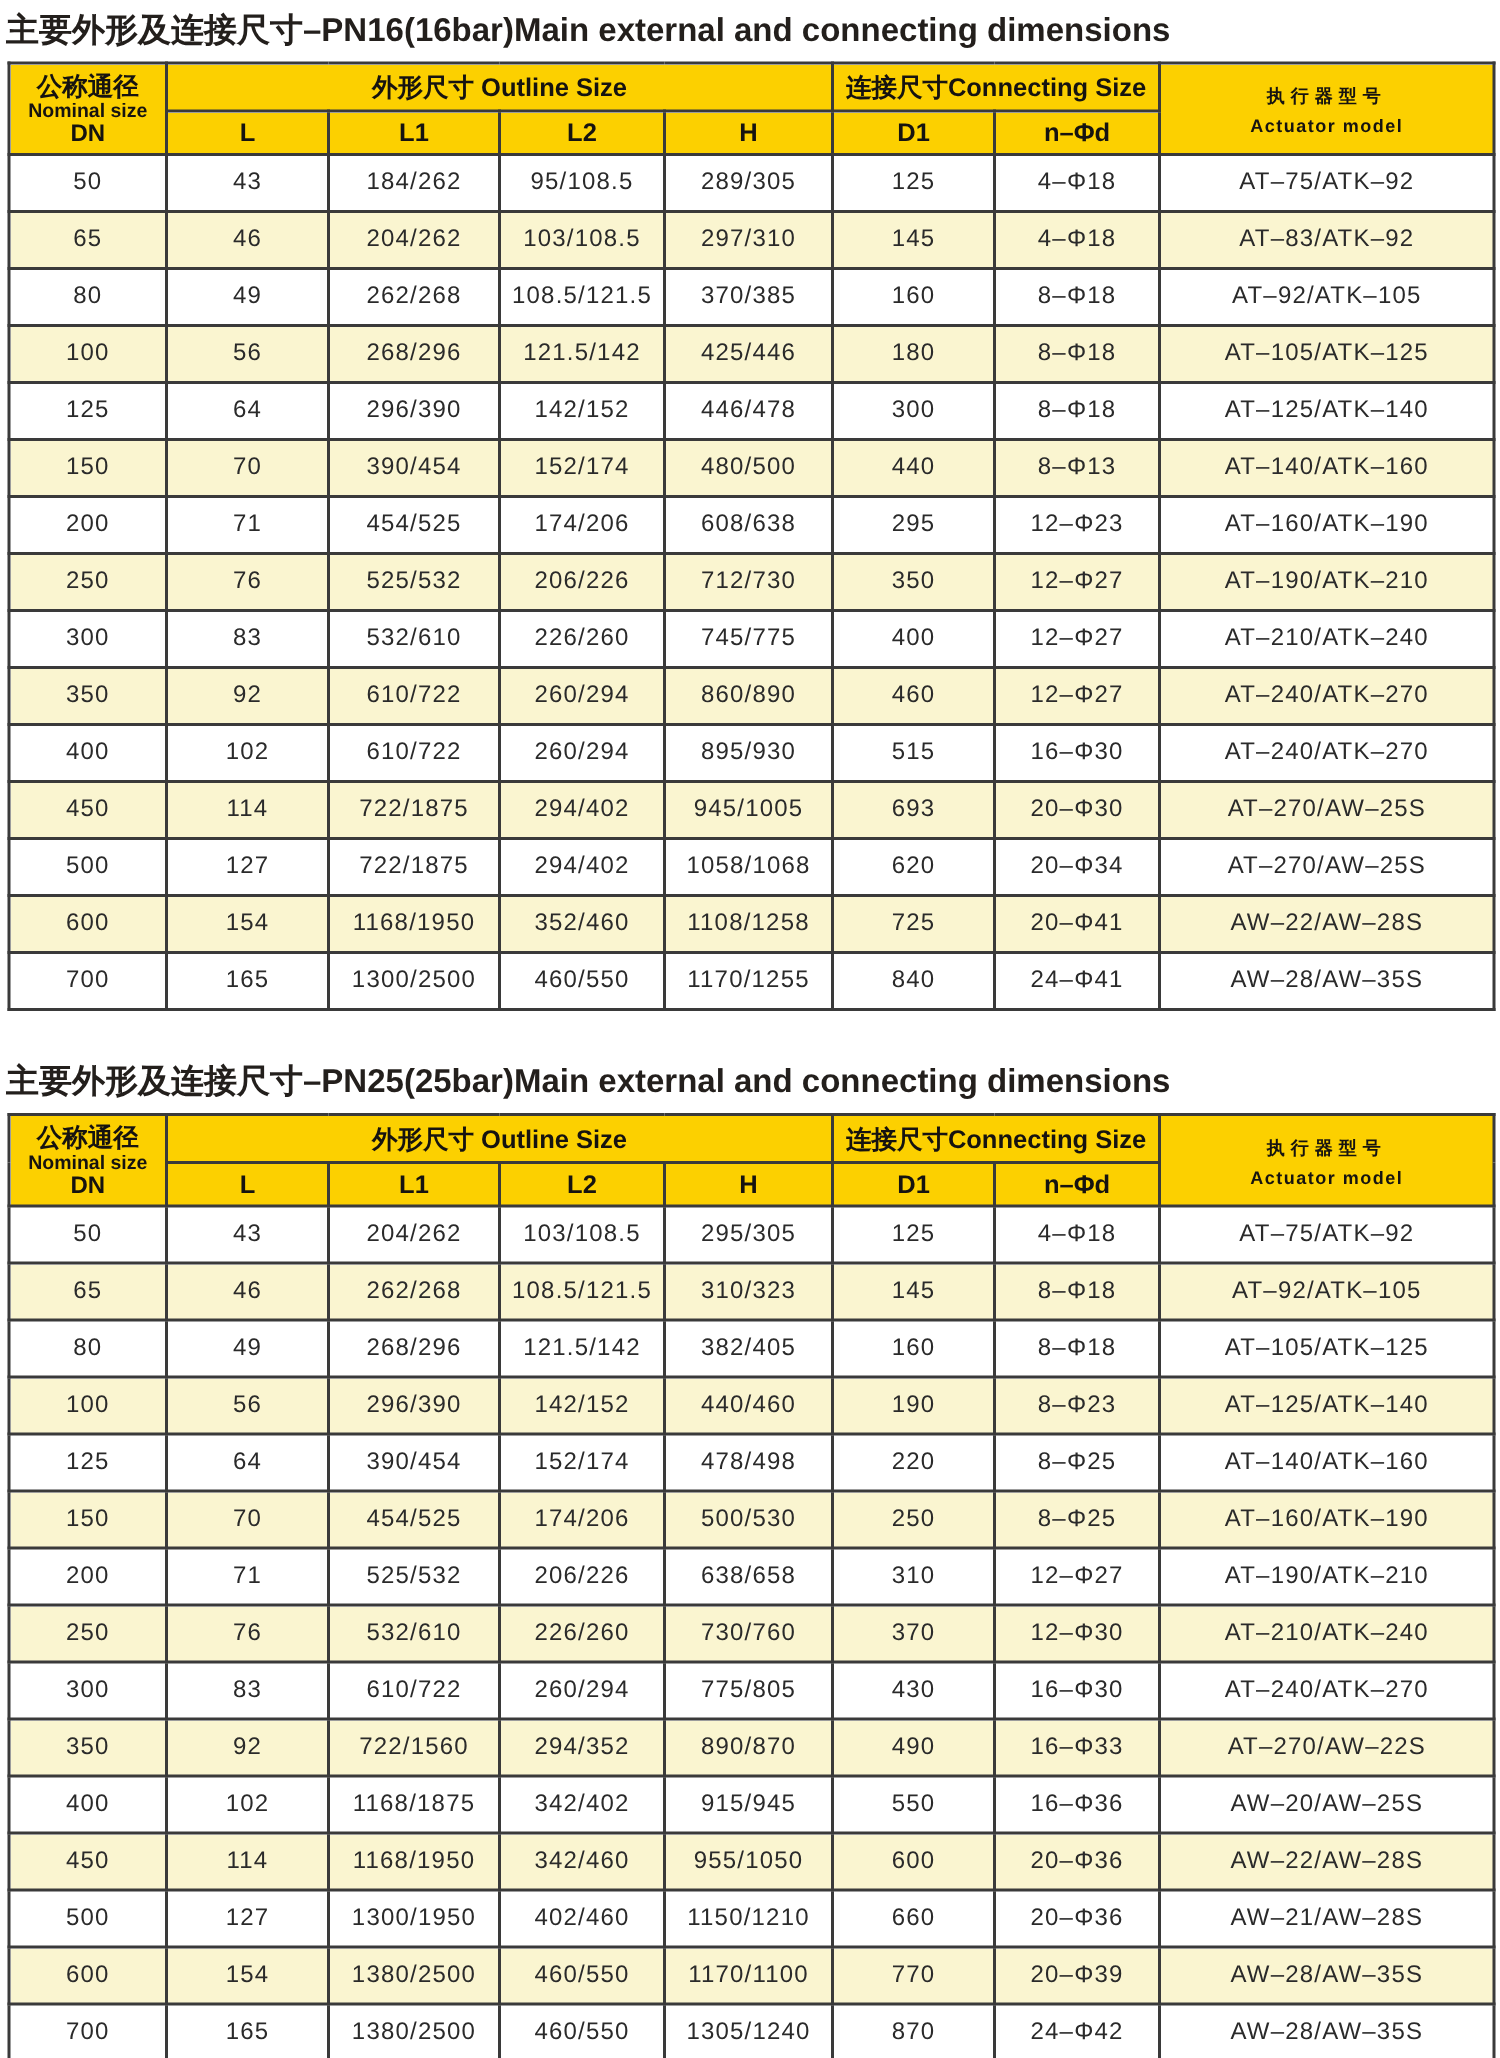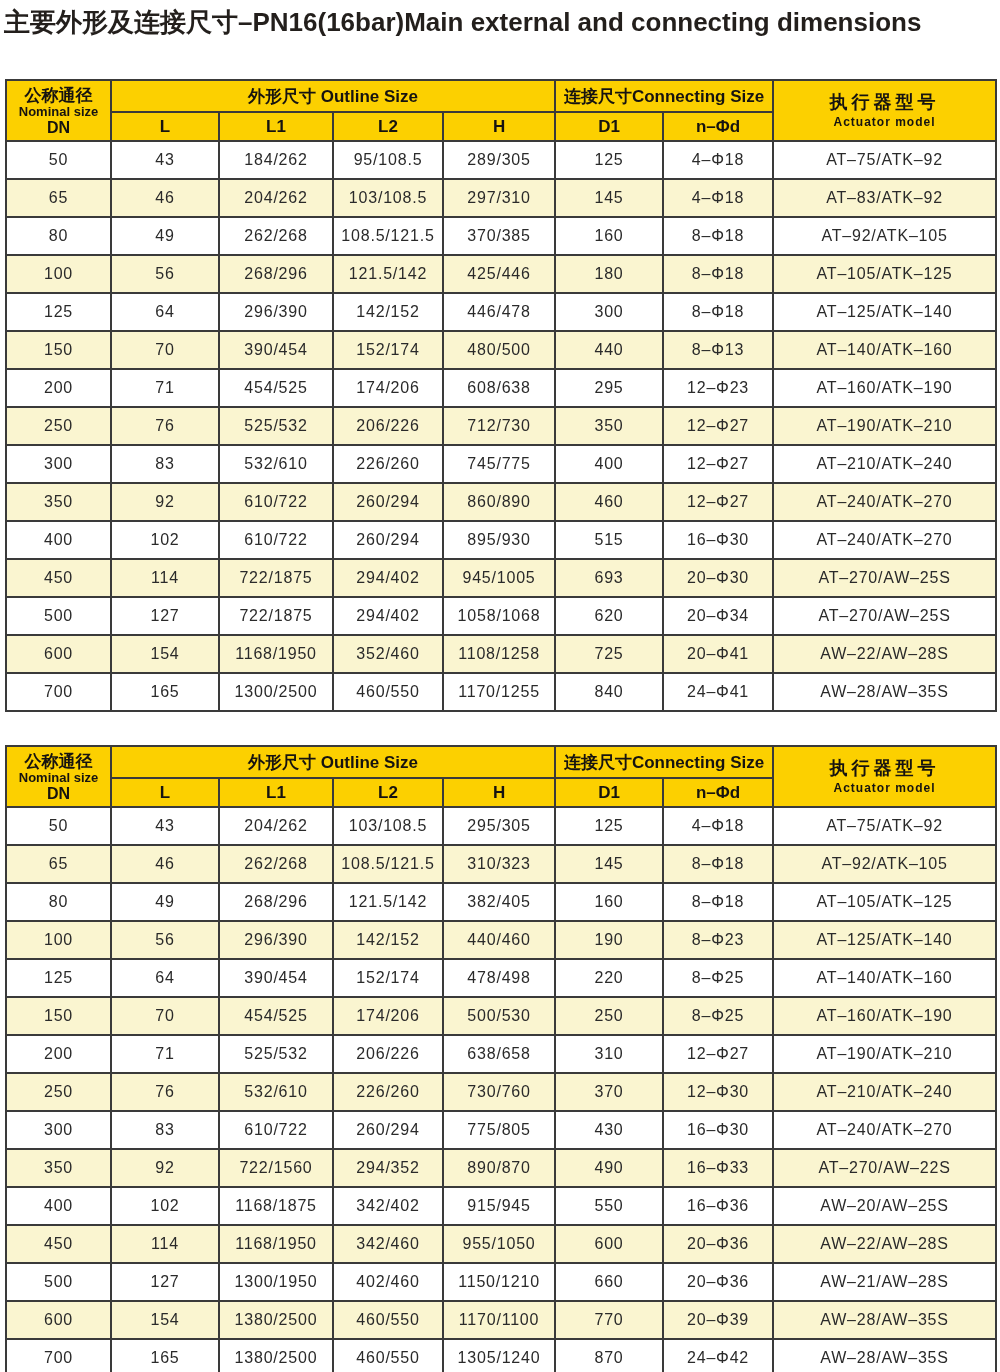--- a/index.html
+++ b/index.html
@@ -9,36 +9,35 @@
     font-family: "Liberation Sans", "DejaVu Sans", sans-serif;
     color: #1e1e1e;
   }
   .page {
     width: 1000px;
     height: 1372px;
     background: #ffffff;
     overflow: hidden;
   }
   .section-title {
-    font-size: 26px;
+    font-size: 22px;
     font-weight: bold;
     letter-spacing: 0px;
     color: #231f1c;
     padding: 5px 0 6px 4px;
     white-space: nowrap;
   }
   .section--second .section-title {
     padding-top: 32px;
   }
   table.spec-table {
     border-collapse: collapse;
     table-layout: fixed;
     width: 990px;
     margin-left: 5px;
-    margin-top: 33px;
   }
   .spec-table th, .spec-table td {
     border: 2px solid #3a3a3a;
     text-align: center;
     vertical-align: middle;
     overflow: hidden;
   }
   .spec-table thead th {
     background: #fcd000;
     color: #161310;
@@ -48,21 +47,21 @@
     height: 32px;
     font-size: 17px;
   }
   .sub-th {
     height: 29px;
     font-size: 17px;
   }
   .nominal-th .cn { display: block; font-size: 17px; line-height: 19px; }
   .nominal-th .en { display: block; font-size: 13px; line-height: 14px; font-weight: bold; }
   .nominal-th .dn { display: block; font-size: 16px; line-height: 17px; }
-  .actuator-th .cn { display: block; font-size: 18px; line-height: 22px; letter-spacing: 4px; }
+  .actuator-th .cn { display: block; font-size: 12px; line-height: 22px; letter-spacing: 4px; }
   .actuator-th .en { display: block; font-size: 12px; line-height: 18px; letter-spacing: 1px; }
   .spec-table tbody td {
     height: 38px;
     font-size: 16px;
     letter-spacing: 0.8px;
     color: #2a2a2a;
     background: #ffffff;
   }
   .spec-table tbody tr:nth-child(even) td {
     background: #faf5d0;
@@ -258,20 +257,21 @@
             <td>1170/1255</td>
             <td>840</td>
             <td>24–Φ41</td>
             <td>AW–28/AW–35S</td>
           </tr>
         </tbody>
     </table>
   </div>
 
   <div class="section section--second">
+    <div class="section-title">主要外形及连接尺寸–PN25(25bar)Main external and connecting dimensions</div>
     <table class="spec-table">
       <colgroup>
         <col style="width:105px">
           <col style="width:108px">
           <col style="width:114px">
           <col style="width:110px">
         <col style="width:112px">
           <col style="width:108px">
           <col style="width:110px">
           <col style="width:223px">

